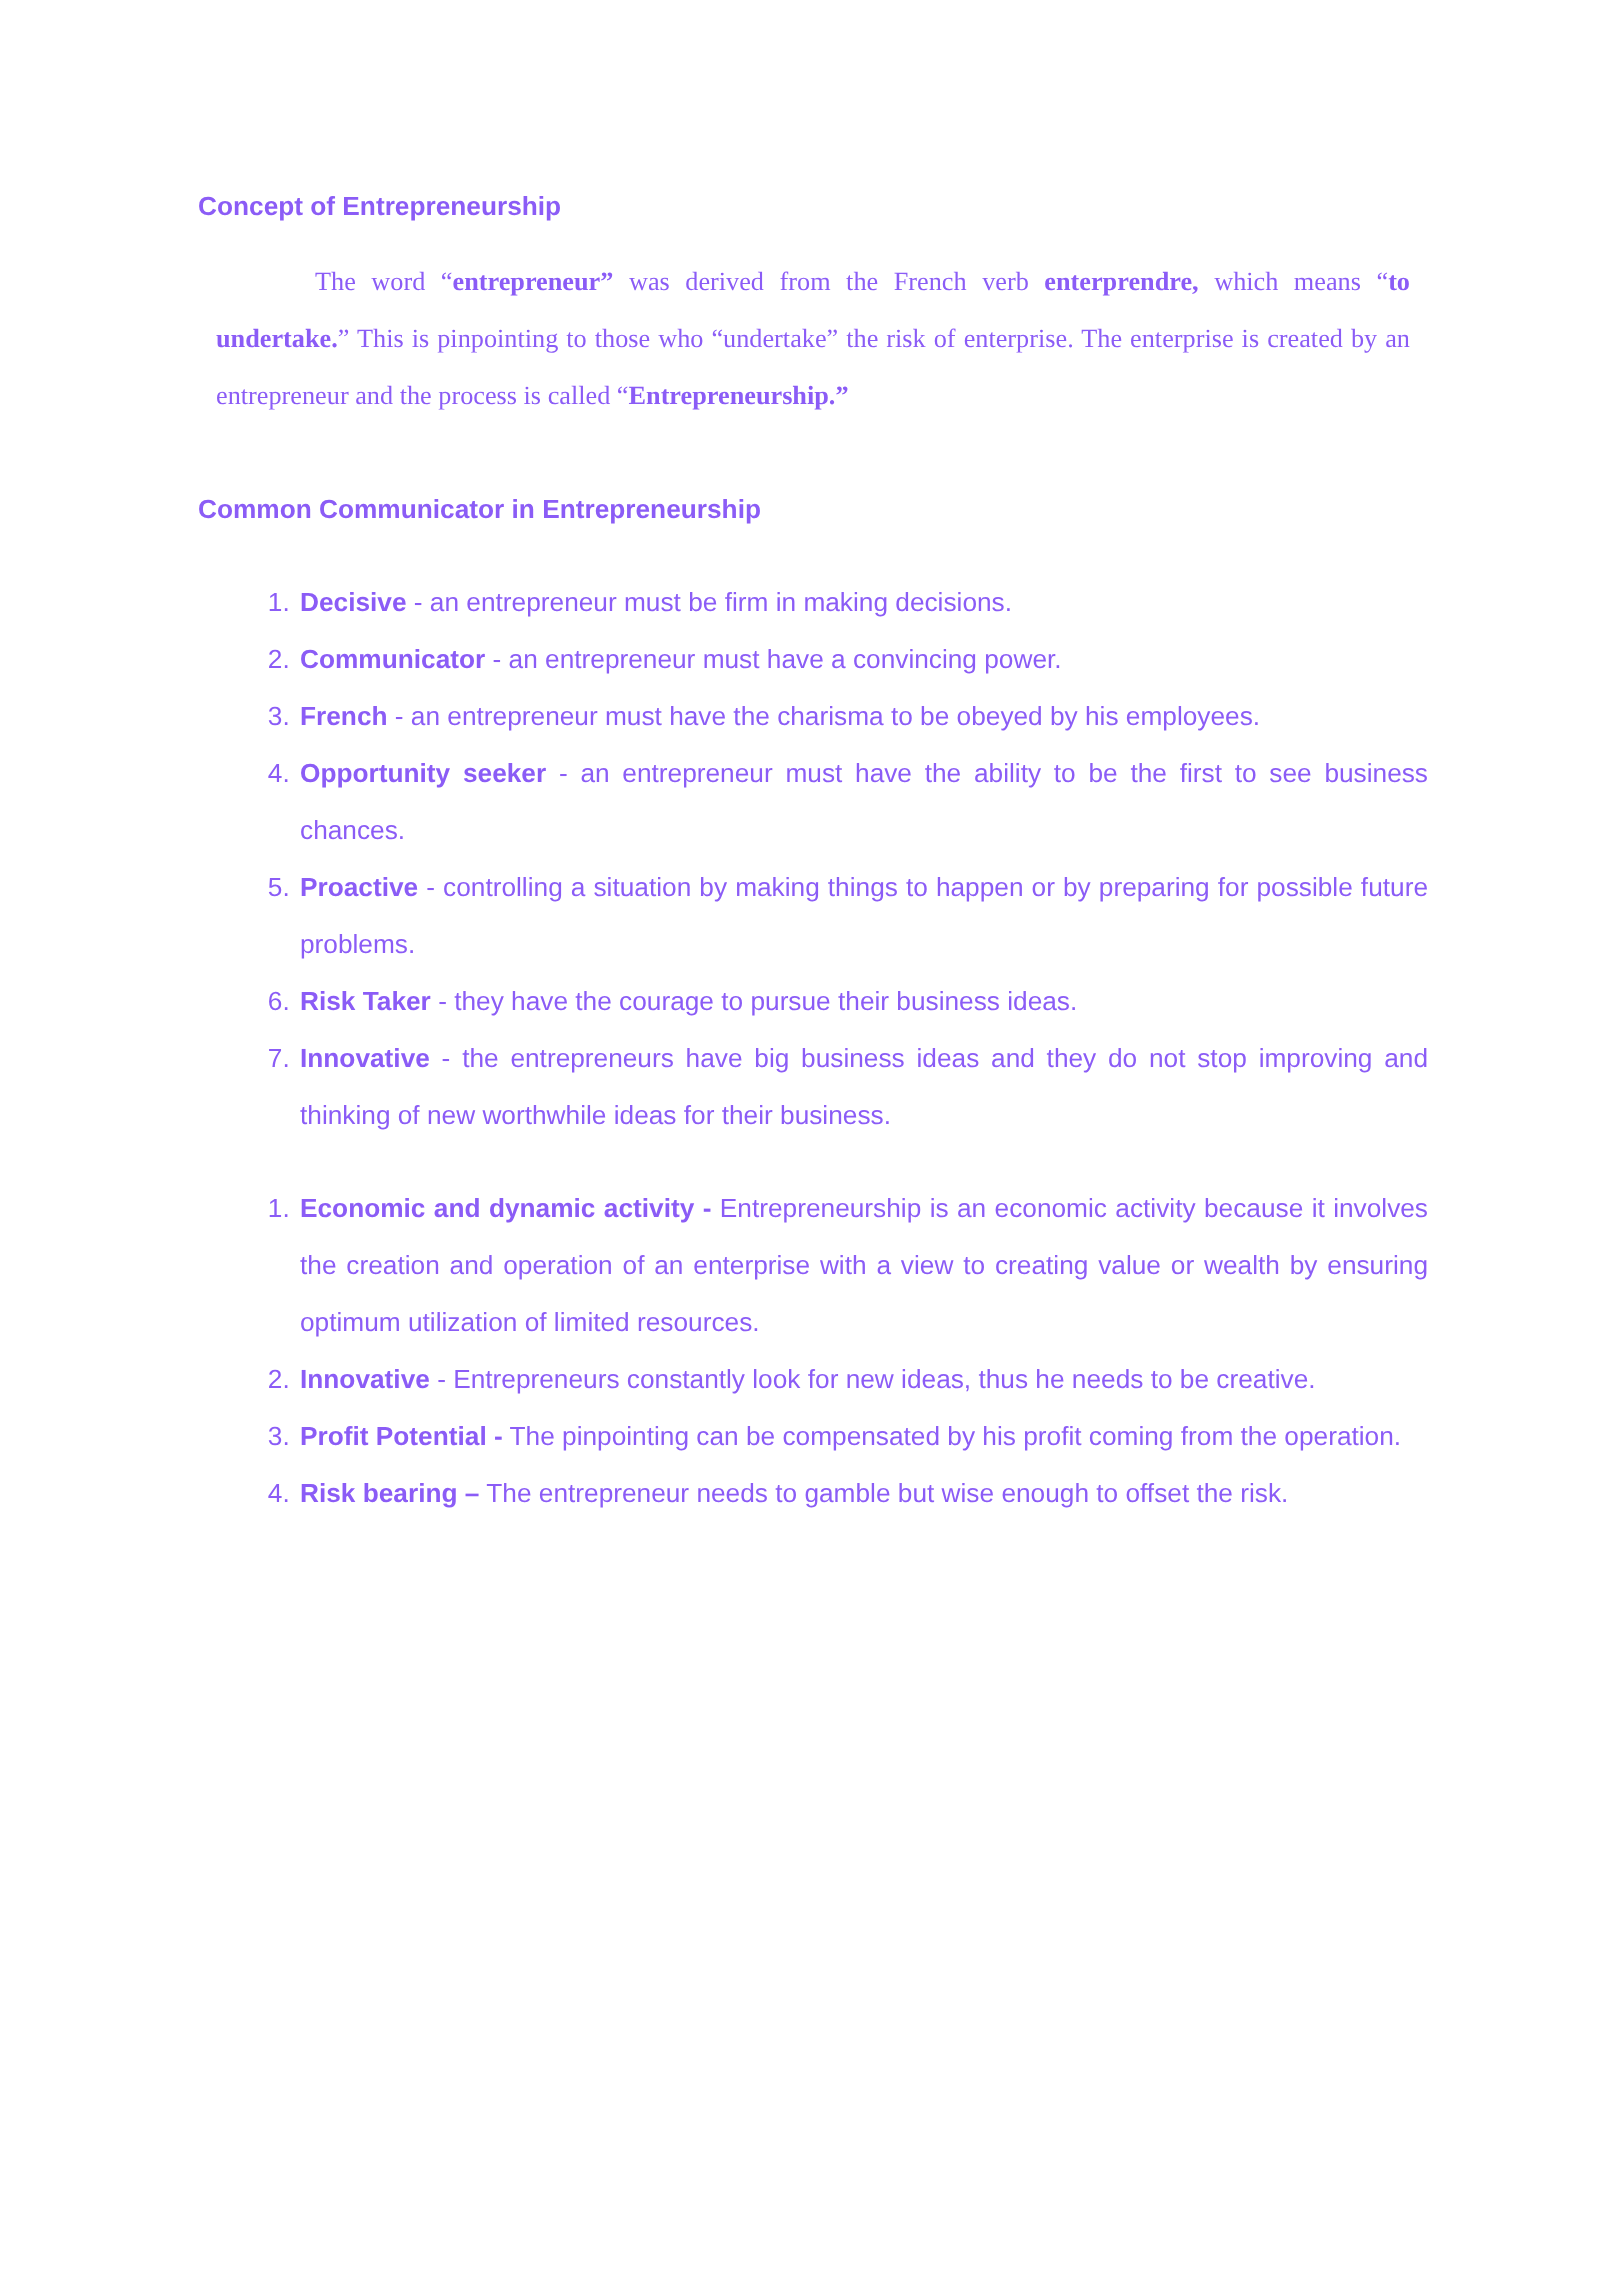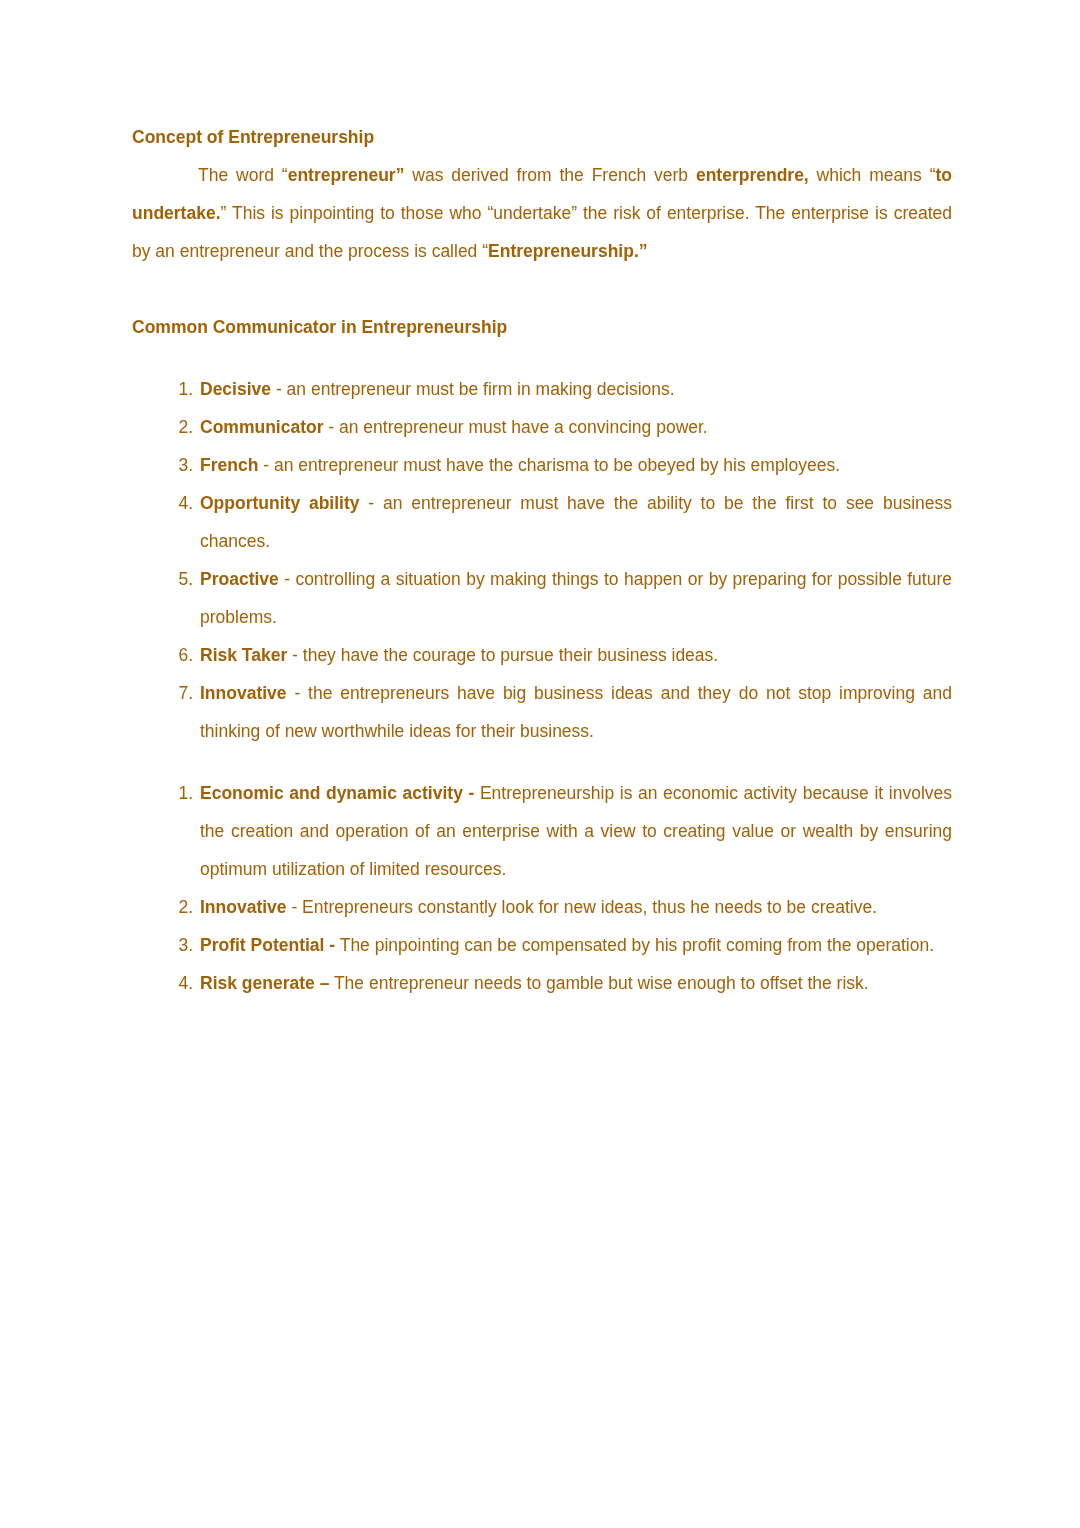--- a/index.html
+++ b/index.html
@@ -9,37 +9,38 @@
   }
   .page {
     position: relative;
     width: 1080px;
     height: 1528px;
     background: #ffffff;
     box-sizing: border-box;
     padding: 118px 128px 60px 132px;
     font-family: "Liberation Sans", "DejaVu Sans", sans-serif;
     font-size: 17.5px;
-    color: #a16207;
+    color: #8b5cf6;
     overflow: hidden;
   }
   .doc-heading {
     font-weight: bold;
     font-size: 17.5px;
     line-height: 38px;
     margin: 0;
     text-align: left;
   }
   .section-heading {
     margin-top: 38px;
   }
   .para {
-    margin: 0;
+    margin: 12px;
     line-height: 38px;
     text-align: justify;
+    font-family: Liberation Serif, serif;
   }
   .para.indent {
     text-indent: 66px;
   }
   ol.list {
     margin: 24px 0 0 0;
     padding: 0 0 0 66px;
     list-style: decimal outside;
   }
   ol.list li {
@@ -60,27 +61,27 @@
 
   <p class="para indent"><span>The word “</span><span class="b">entrepreneur”</span><span> was derived from the French verb </span><span class="b">enterprendre,</span><span> which means “</span><span class="b">to undertake.</span><span>” This is pinpointing to those who “undertake” the risk of enterprise. The enterprise is created by an entrepreneur and the process is called “</span><span class="b">Entrepreneurship.”</span></p>
 
 
   <h2 class="doc-heading section-heading">Common Communicator in Entrepreneurship</h2>
 
   <ol class="list">
       <li><span class="b">Decisive</span><span> - an entrepreneur must be firm in making decisions.</span></li>
       <li><span class="b">Communicator</span><span> - an entrepreneur  must have a convincing power.</span></li>
       <li><span class="b">French</span><span> - an entrepreneur must have the charisma to be obeyed by his employees.</span></li>
-      <li><span class="b">Opportunity ability</span><span> - an entrepreneur must have the ability to be the first to see business chances.</span></li>
+      <li><span class="b">Opportunity seeker</span><span> - an entrepreneur must have the ability to be the first to see business chances.</span></li>
       <li><span class="b">Proactive</span><span> - controlling a situation by making things to  happen or by preparing for possible future problems.</span></li>
       <li><span class="b">Risk Taker</span><span> - they have the courage to pursue their business ideas.</span></li>
       <li><span class="b">Innovative</span><span> - the entrepreneurs have big business ideas and they  do not stop improving  and thinking  of new  worthwhile ideas for their  business.</span></li>
     </ol>
 
 
   <ol class="list">
       <li><span class="b">Economic and dynamic activity -</span><span> Entrepreneurship is an economic activity because it involves the creation and operation of an enterprise with a view to creating value or wealth by ensuring optimum utilization of limited resources.</span></li>
       <li><span class="b">Innovative</span><span> - Entrepreneurs constantly look for new ideas, thus he needs to be creative.</span></li>
       <li><span class="b">Profit Potential -</span><span> The pinpointing can be compensated by his profit coming from the operation.</span></li>
-      <li><span class="b">Risk generate –</span><span> The entrepreneur needs to gamble but wise enough to offset the risk.</span></li>
+      <li><span class="b">Risk bearing –</span><span> The entrepreneur needs to gamble but wise enough to offset the risk.</span></li>
     </ol>
 
 </div>
 
 </body></html>

